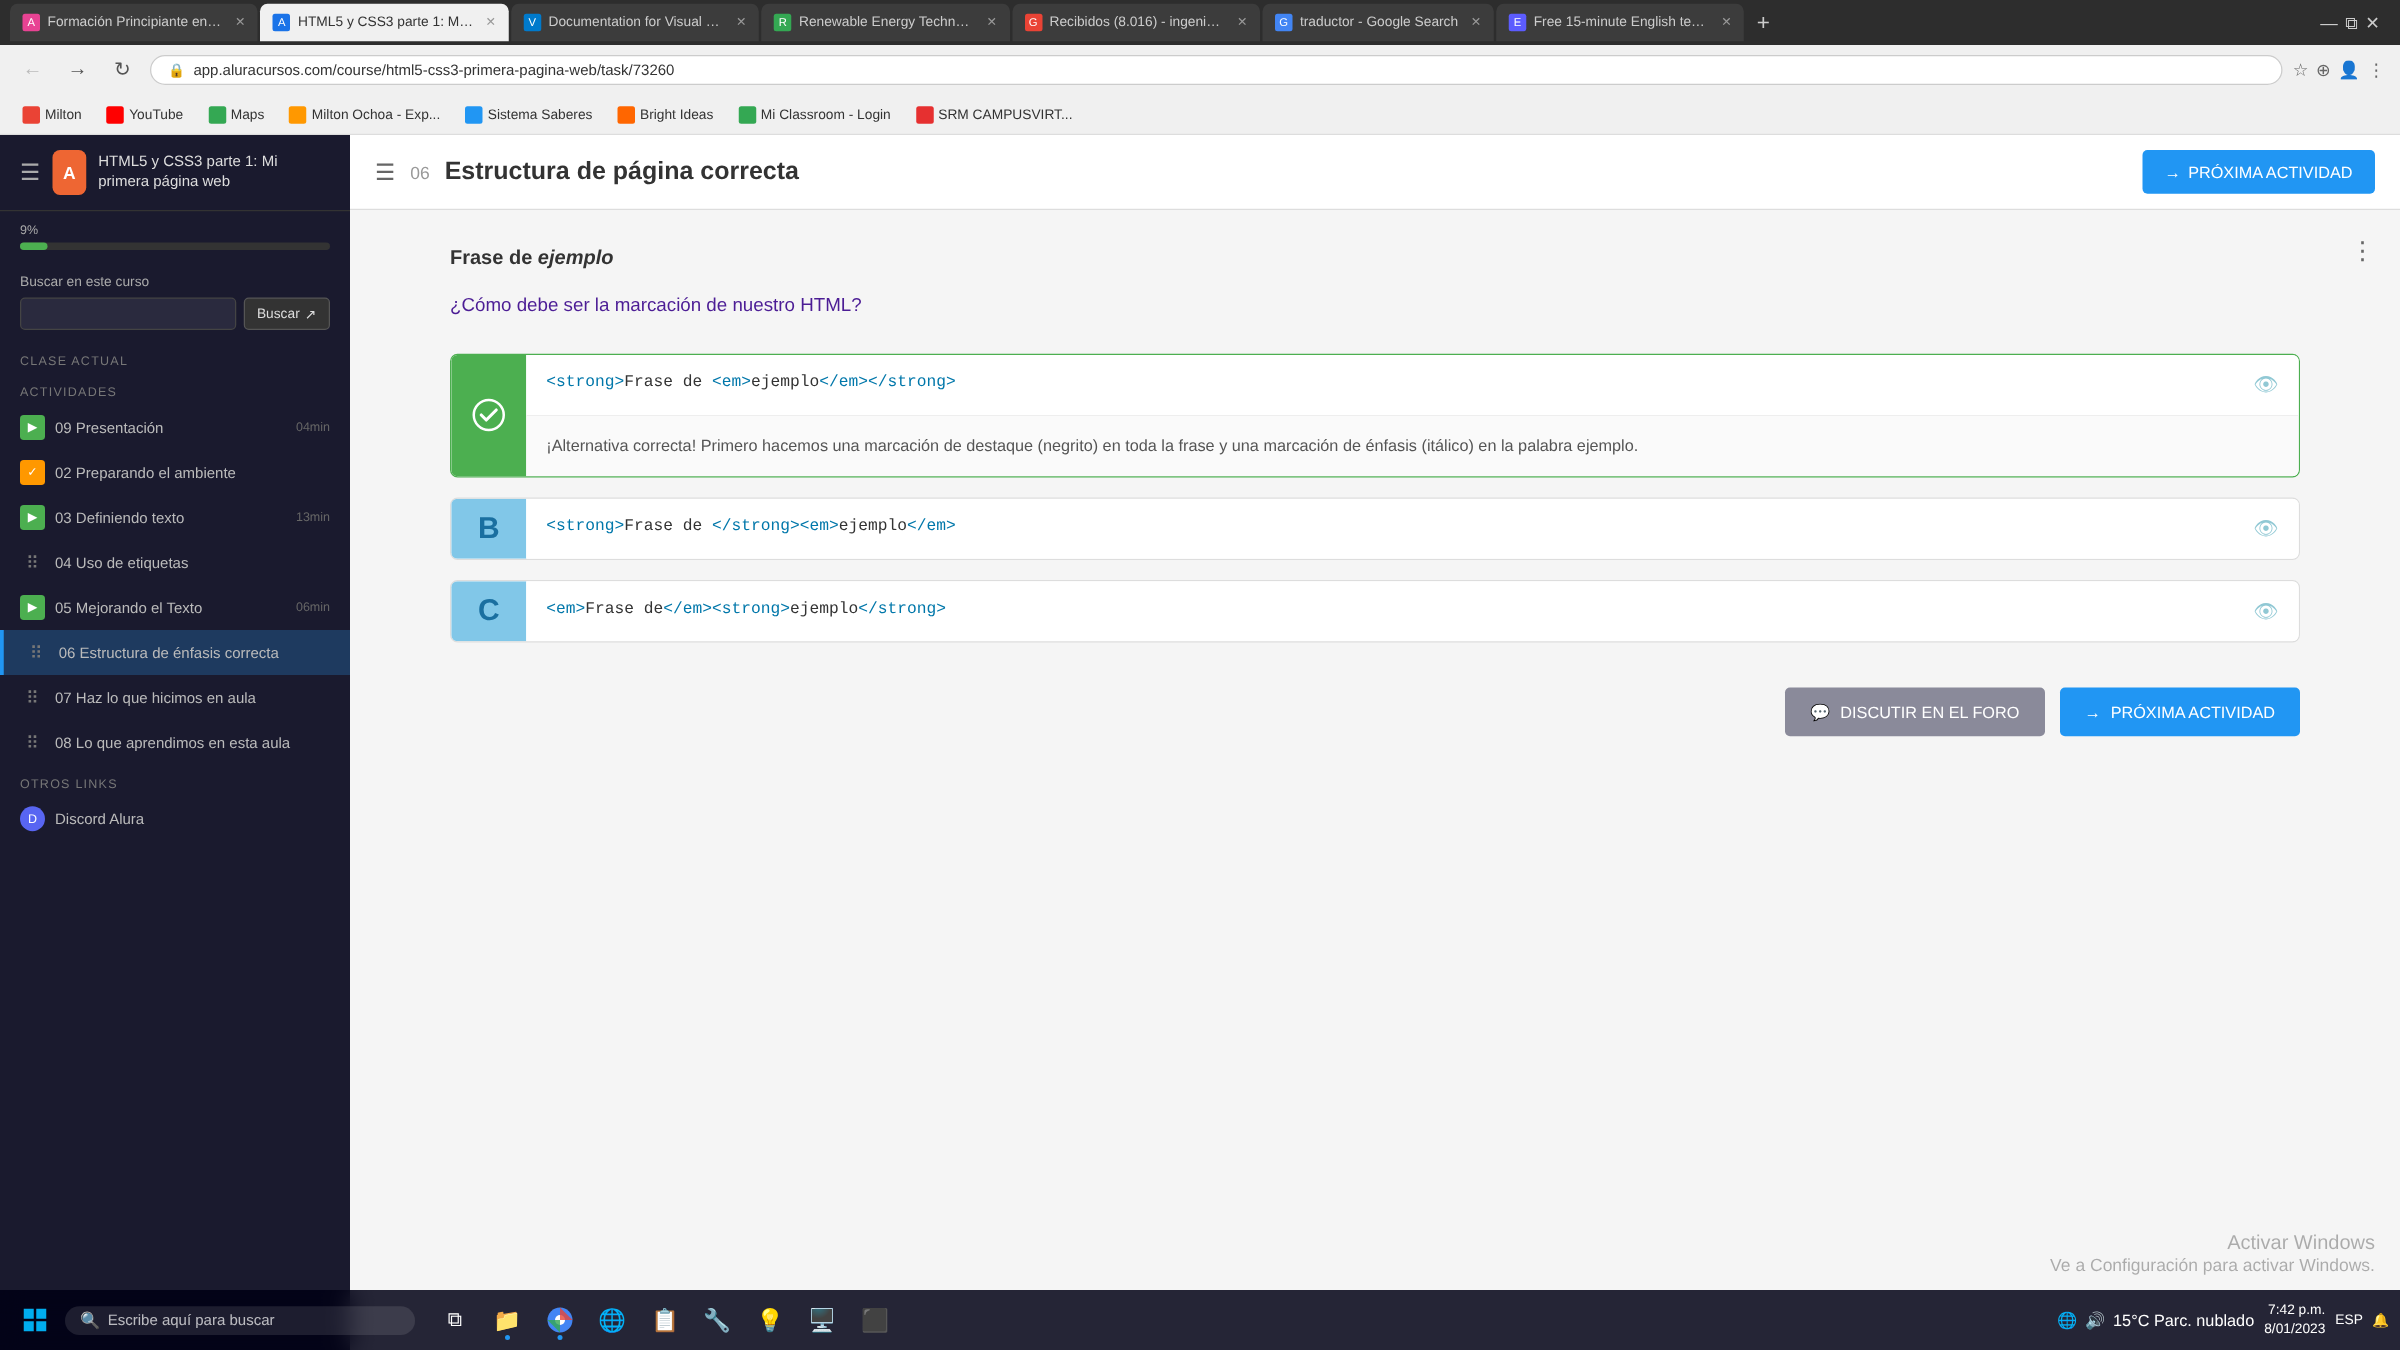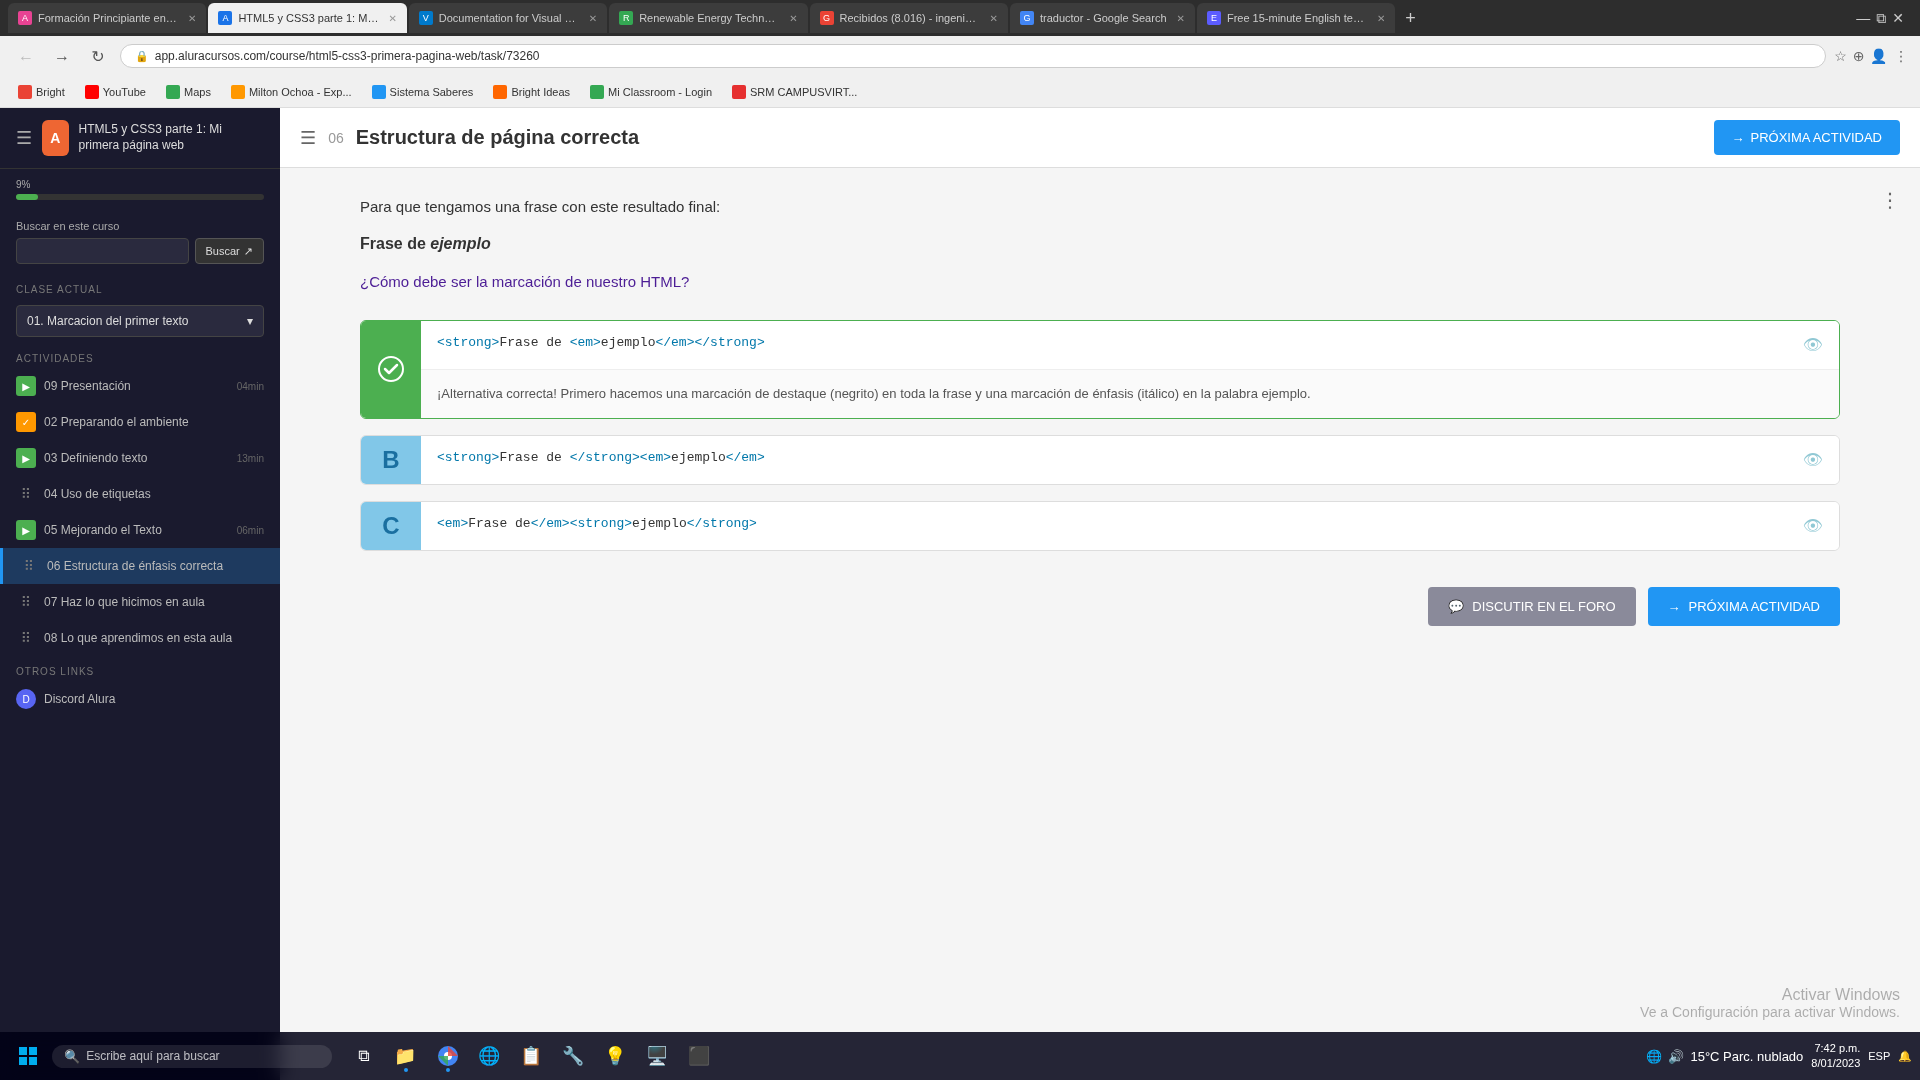--- a/index.html
+++ b/index.html
@@ -182,21 +182,21 @@
       <span>☆</span>
       <span>⊕</span>
       <span>👤</span>
       <span>⋮</span>
     </div>
   </div>
 
   <div class="bookmarks-bar">
     <div class="bookmark">
       <div class="bk-icon" style="background:#ea4335;width:14px;height:14px;border-radius:2px;"></div>
-      <span>Bright</span>
+      <span>Milton</span>
     </div>
     <div class="bookmark">
       <div class="bk-icon" style="background:#ff0000;width:14px;height:14px;border-radius:2px;"></div>
       <span>YouTube</span>
     </div>
     <div class="bookmark">
       <div class="bk-icon" style="background:#34a853;width:14px;height:14px;border-radius:2px;"></div>
       <span>Maps</span>
     </div>
     <div class="bookmark">
@@ -243,26 +243,20 @@
       <div class="search-row">
         <input class="search-input" type="text" style="">
         <button class="search-btn">
           <span>Buscar</span>
           <span>↗</span>
         </button>
       </div>
     </div>
 
     <div class="section-title">CLASE ACTUAL</div>
-    <div class="current-class">
-      <div class="current-class-btn">
-        <span>01. Marcacion del primer texto</span>
-        <span>▾</span>
-      </div>
-    </div>
 
     <div class="section-title">ACTIVIDADES</div>
 
     <div class="activity-item">
       <div class="activity-icon green">▶</div>
       <span class="activity-title">09 Presentación</span>
       <span class="activity-duration">04min</span>
     </div>
     <div class="activity-item">
       <div class="activity-icon orange">✓</div>
@@ -315,21 +309,20 @@
       <span class="lesson-title">Estructura de página correcta</span>
       <button class="next-activity-btn">
         <span>→</span>
         <span>PRÓXIMA ACTIVIDAD</span>
       </button>
     </div>
 
     <div class="content-area">
       <span class="more-options">⋮</span>
 
-      <p class="content-text-intro">Para que tengamos una frase con este resultado final:</p>
 
       <p class="example-phrase">Frase de <em>ejemplo</em></p>
 
       <p class="question-text">¿Cómo debe ser la marcación de nuestro HTML?</p>
 
       <div class="answer-option correct">
         <div class="option-label correct-label">
           <svg width="28" height="28" viewBox="0 0 28 28">
             <circle cx="14" cy="14" r="12" fill="none" stroke="white" stroke-width="2"></circle>
             <polyline points="8,14 12,18 20,10" fill="none" stroke="white" stroke-width="2.5" stroke-linecap="round" stroke-linejoin="round"></polyline>

